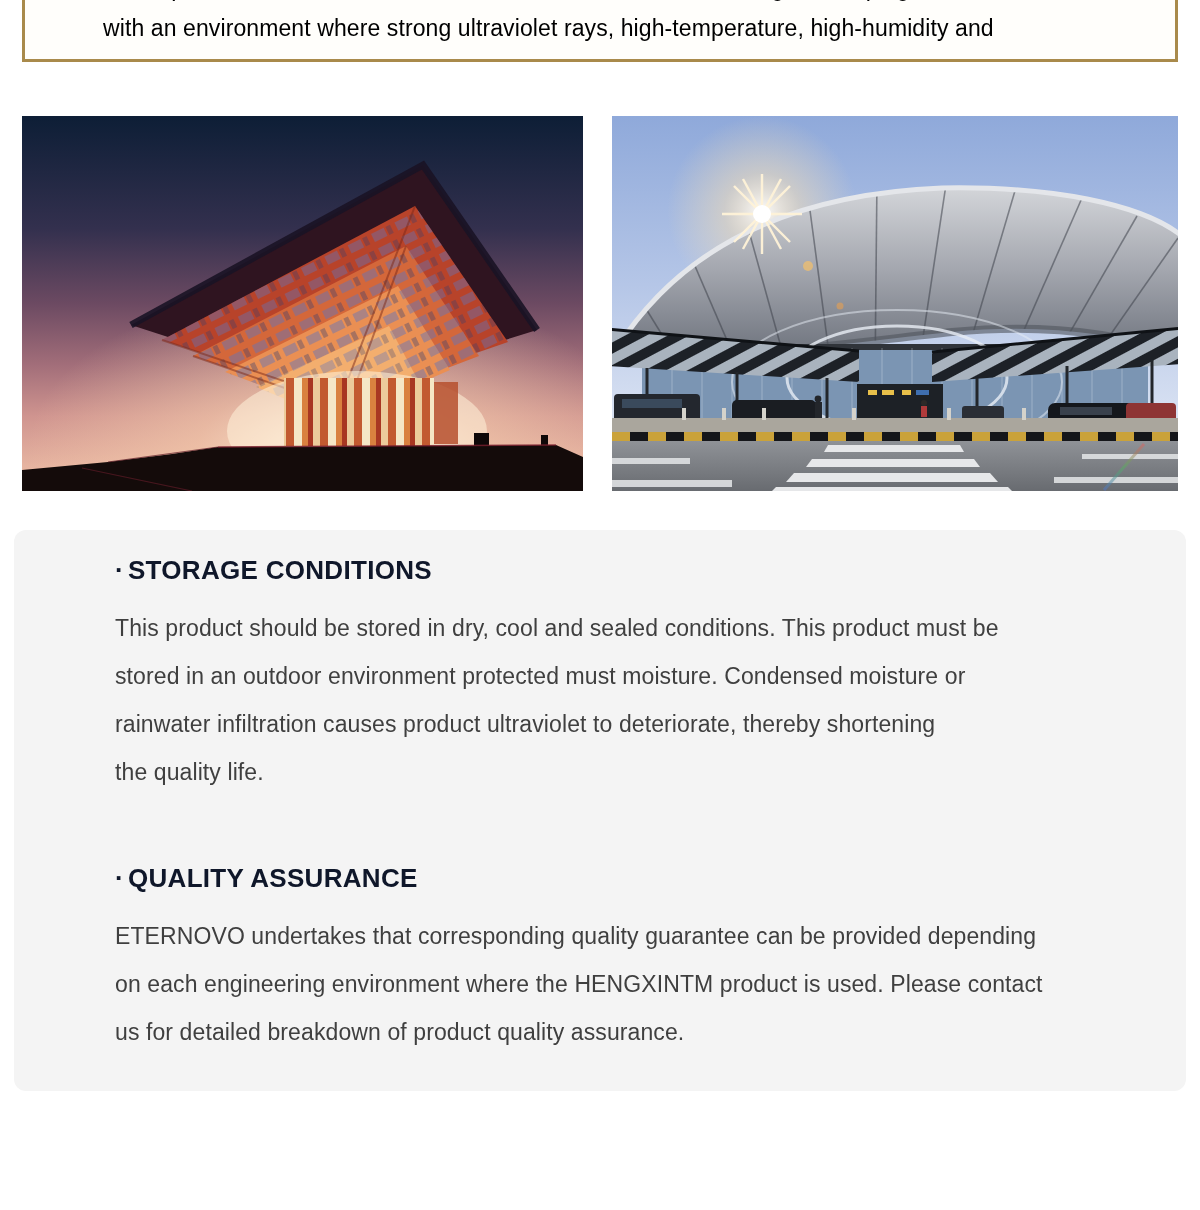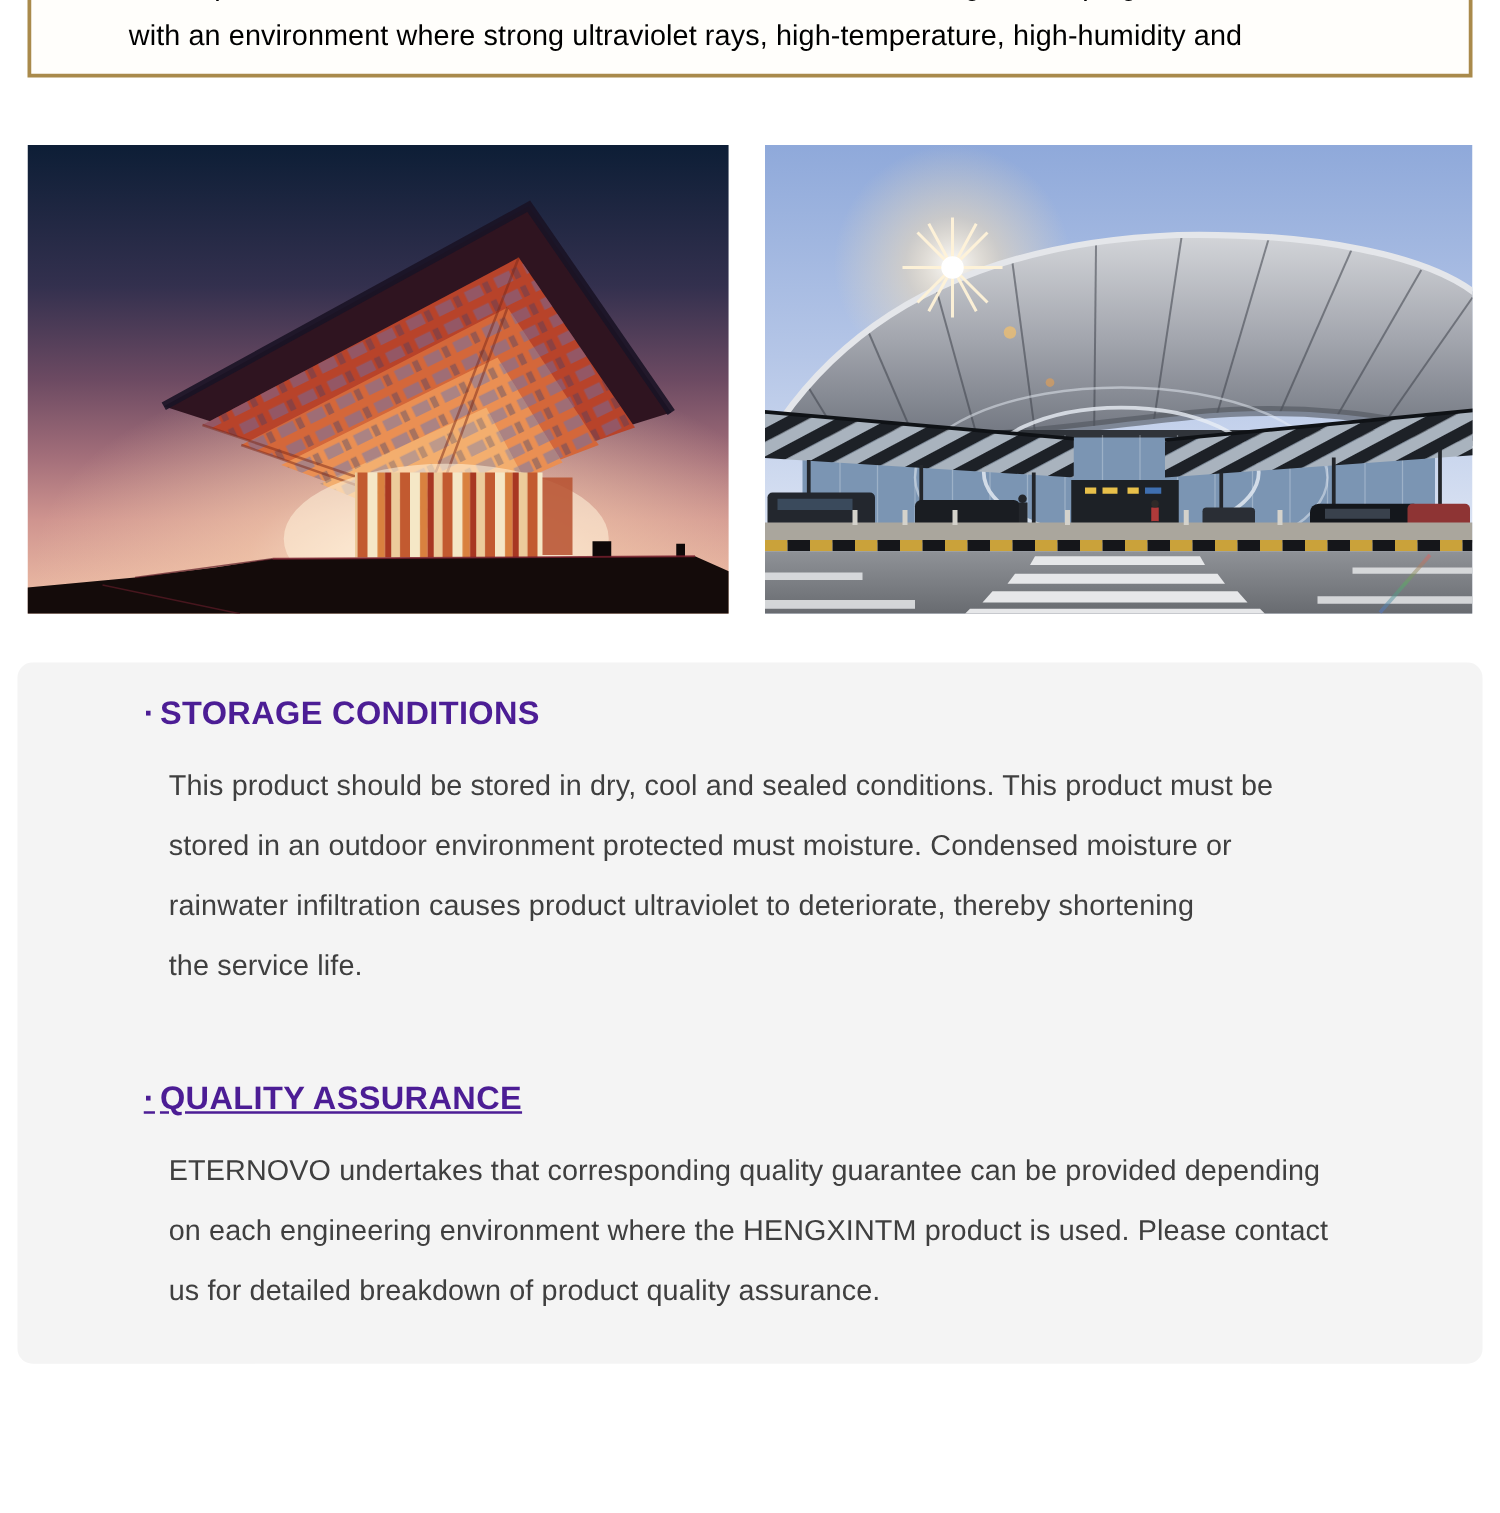--- a/index.html
+++ b/index.html
@@ -22,32 +22,32 @@
   .photo{position:absolute;top:116px;display:block;}
   .photo-left{left:22px;}
   .photo-right{left:612px;}
   
   .info-panel{
     position:absolute;left:14px;top:530px;width:1172px;height:561px;
     background:#f4f4f4;border-radius:12px;
   }
   .section-title{
     position:absolute;left:101px;height:36px;line-height:36px;
-    font-size:26px;font-weight:bold;color:#4c1d95;letter-spacing:0.3px;
+    font-size:26px;font-weight:bold;color:#0f172a;letter-spacing:0.3px;
     white-space:nowrap;
   }
   .section-title .bullet{margin-right:4px;}
-  .para{position:absolute;left:101px;margin-left:20px;}
+  .para{position:absolute;left:101px;}
   .para-line{
     height:48px;line-height:48px;font-size:23px;color:#3f3f3f;
     white-space:nowrap;letter-spacing:0.1px;
   }
   .title-1{top:22px;}
   .para-1{top:74px;}
-  .title-2{top:330px;text-decoration:underline;}
+  .title-2{top:330px;}
   .para-2{top:382px;}
 </style>
 </head>
 <body>
 
 <div class="intro-box">
   <div class="intro-line">has super weather resistance and can be used outdoors for a long time coping</div>
   <div class="intro-line">with an environment where strong ultraviolet rays, high-temperature, high-humidity and</div>
 </div>
 
@@ -279,21 +279,21 @@
 
 <div class="info-panel">
 
   <div class="section-title title-1">
     <span class="bullet">·</span><span>STORAGE CONDITIONS</span>
   </div>
   <div class="para para-1">
     <div class="para-line">This product should be stored in dry, cool and sealed conditions. This product must be</div>
     <div class="para-line">stored in an outdoor environment protected must moisture. Condensed moisture or</div>
     <div class="para-line">rainwater infiltration causes product ultraviolet to deteriorate, thereby shortening</div>
-    <div class="para-line">the service life.</div>
+    <div class="para-line">the quality life.</div>
   </div>
 
   <div class="section-title title-2">
     <span class="bullet">·</span><span>QUALITY ASSURANCE</span>
   </div>
   <div class="para para-2">
     <div class="para-line">ETERNOVO undertakes that corresponding quality guarantee can be provided depending</div>
     <div class="para-line">on each engineering environment where the HENGXINTM product is used. Please contact</div>
     <div class="para-line">us for detailed breakdown of product quality assurance.</div>
   </div>

